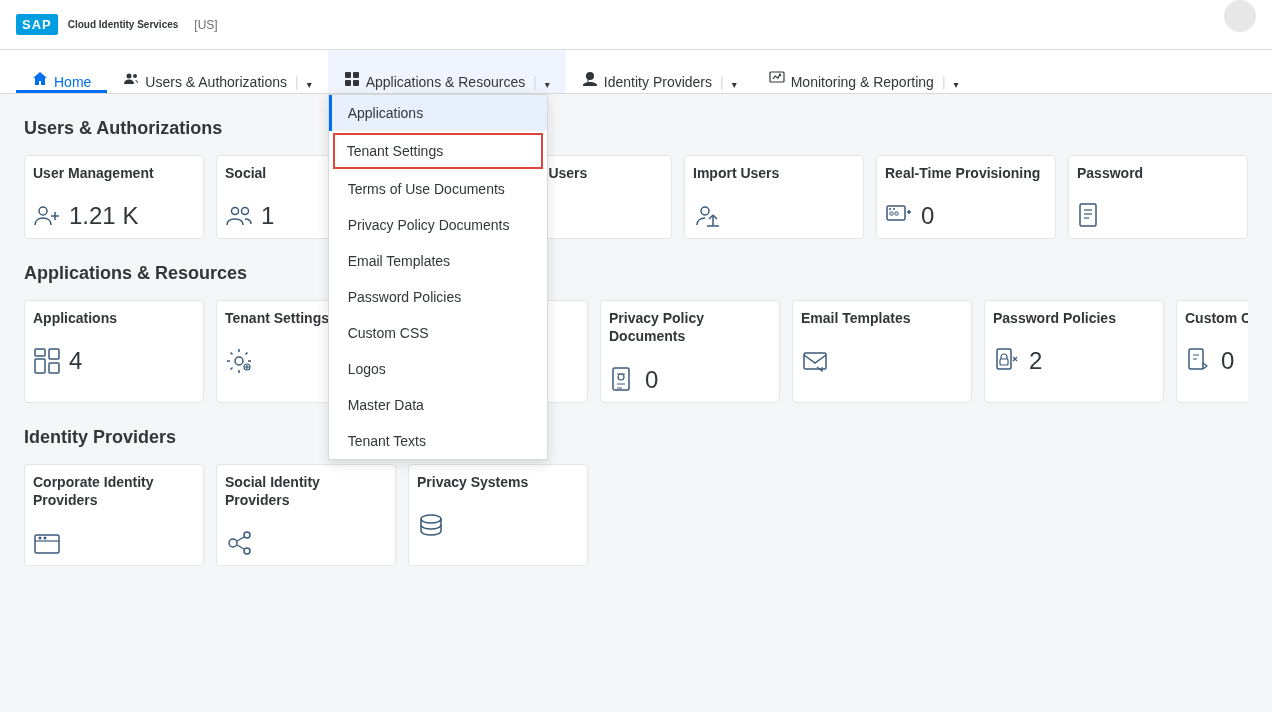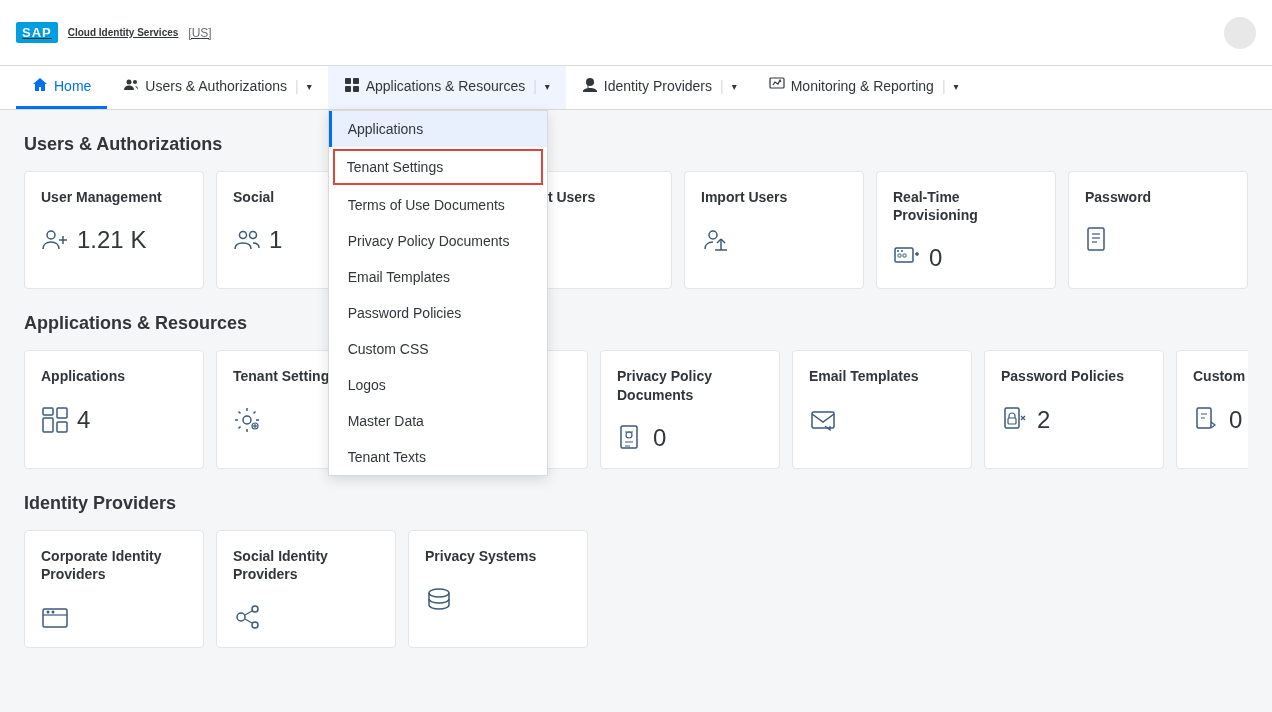--- a/index.html
+++ b/index.html
@@ -3,26 +3,24 @@
   <meta charset="utf-8">
   <style>
     * { box-sizing: border-box; margin: 0; padding: 0; }
     body { font-family: '72', Arial, sans-serif; font-size: 14px; background: #f5f6f7; color: #32363a; overflow-x: hidden; }
 
     
     .header {
       background: #fff;
       border-bottom: 1px solid #d9d9d9;
       display: flex;
-      align-items: center;
       padding: 0 16px;
-      height: 66px;
+      height: 50px;
       position: relative;
       z-index: 100;
-      text-decoration: underline;
     }
     .logo-area {
       display: flex;
       align-items: center;
       gap: 10px;
       margin-right: 24px;
     }
     .sap-logo {
       background: #009de0;
       color: #fff;
@@ -33,20 +31,21 @@
       letter-spacing: 1px;
     }
     .app-title {
       font-size: 10px;
       font-weight: 600;
       color: #32363a;
     }
     .region-badge {
       font-size: 12px;
       color: #6a6d70;
+      margin-left: 6px;
     }
     .user-avatar {
       margin-left: auto;
       background: #e8e8e8;
       border-radius: 50%;
       width: 32px;
       height: 32px;
     }
 
     
@@ -55,21 +54,21 @@
       border-bottom: 1px solid #d9d9d9;
       display: flex;
       align-items: stretch;
       padding: 0 16px;
       height: 44px;
       position: relative;
       z-index: 99;
     }
     .nav-item {
       display: flex;
-      align-items: center;
+      align-items: flex-end;
       gap: 6px;
       padding: 0 16px;
       cursor: pointer;
       border-bottom: 3px solid transparent;
       font-size: 14px;
       color: #32363a;
       white-space: nowrap;
       position: relative;
     }
     .nav-item.active {
@@ -128,21 +127,21 @@
       display: flex;
       gap: 12px;
       margin-bottom: 24px;
       overflow: hidden;
     }
 
     .card {
       background: #fff;
       border: 1px solid #e5e5e5;
       border-radius: 4px;
-      padding: 16px;
+      padding: 8px;
       min-width: 180px;
       width: 180px;
       flex-shrink: 0;
       cursor: pointer;
     }
 
     .card-title {
       font-size: 14px;
       font-weight: 600;
       color: #32363a;

